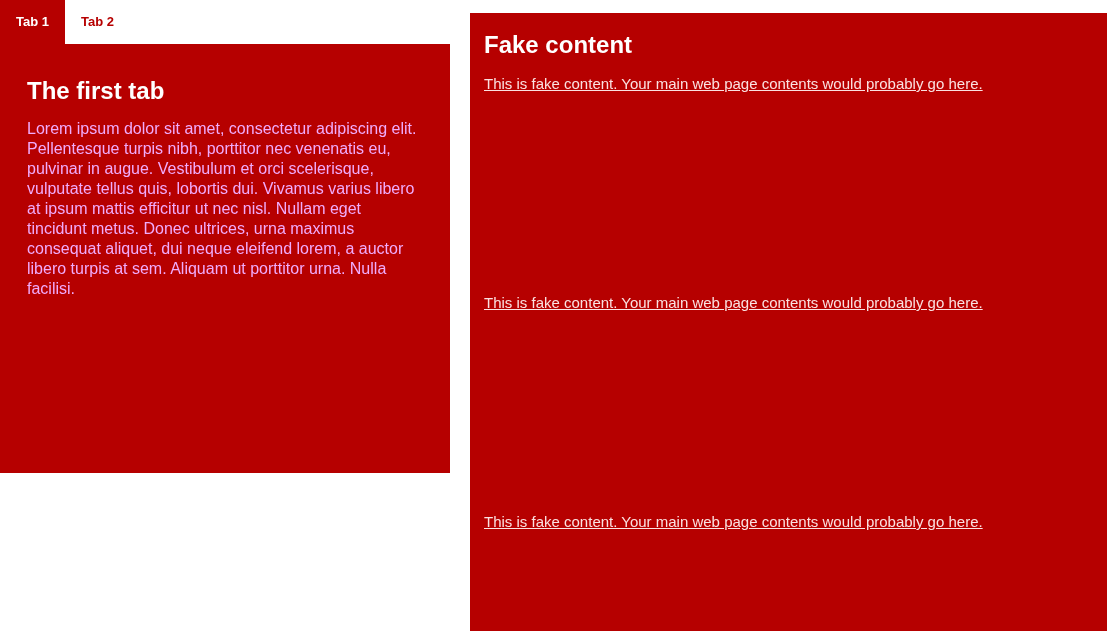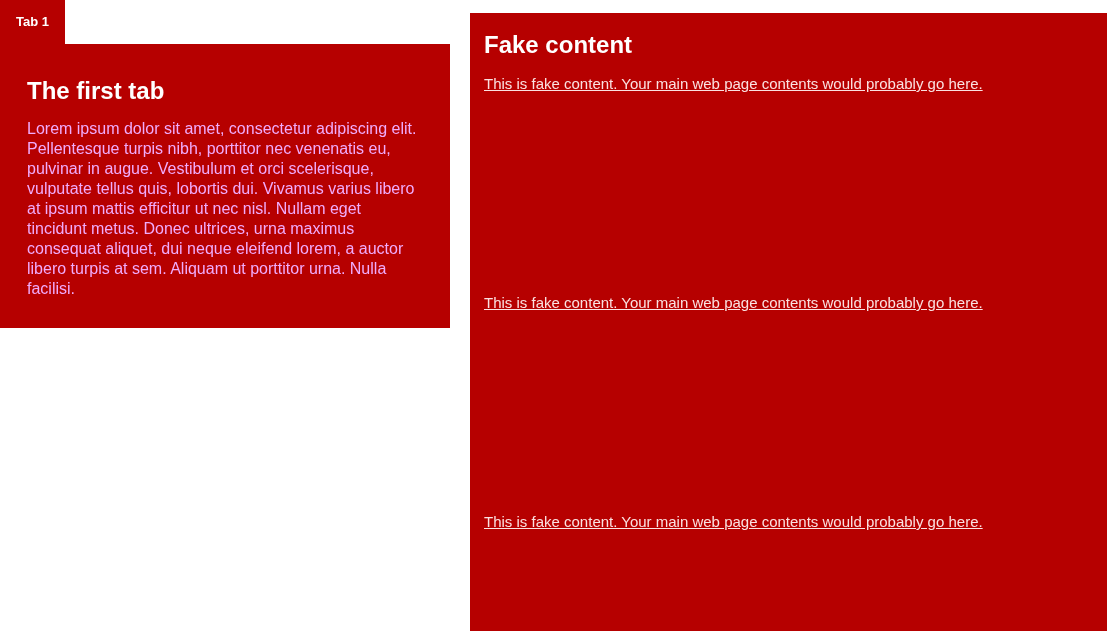--- a/index.html
+++ b/index.html
@@ -26,21 +26,21 @@
     .right-col {
       flex: 1;
       background: #b60000;
       padding: 10px 14px 14px 14px;
       height: 631px;
       overflow: hidden;
       margin-top: 13px;
     }
     .tabs-widget {
       background: #b60000;
-      height: 328px;
+      height: 473px;
     }
     .tab-list {
       display: flex;
       list-style: none;
       background: #ffffff;
       height: 44px;
     }
     .tab {
       padding: 14px 16px 13px 16px;
       font-size: 13px;
@@ -84,20 +84,21 @@
     }
   </style>
 </head>
 <body>
 
 <div class="layout">
   <div class="left-col">
     <div class="tabs-widget">
       <ul class="tab-list">
         <li class="tab active">Tab 1</li>
+        <li class="tab">Tab 2</li>
       </ul>
       <div class="panel">
         <h2>The first tab</h2>
         <p>Lorem ipsum dolor sit amet, consectetur adipiscing elit. Pellentesque turpis nibh, porttitor nec venenatis eu, pulvinar in augue. Vestibulum et orci scelerisque, vulputate tellus quis, lobortis dui. Vivamus varius libero at ipsum mattis efficitur ut nec nisl. Nullam eget tincidunt metus. Donec ultrices, urna maximus consequat aliquet, dui neque eleifend lorem, a auctor libero turpis at sem. Aliquam ut porttitor urna. Nulla facilisi.</p>
       </div>
     </div>
   </div>
 
   <div class="right-col">
     <h2>Fake content</h2>

